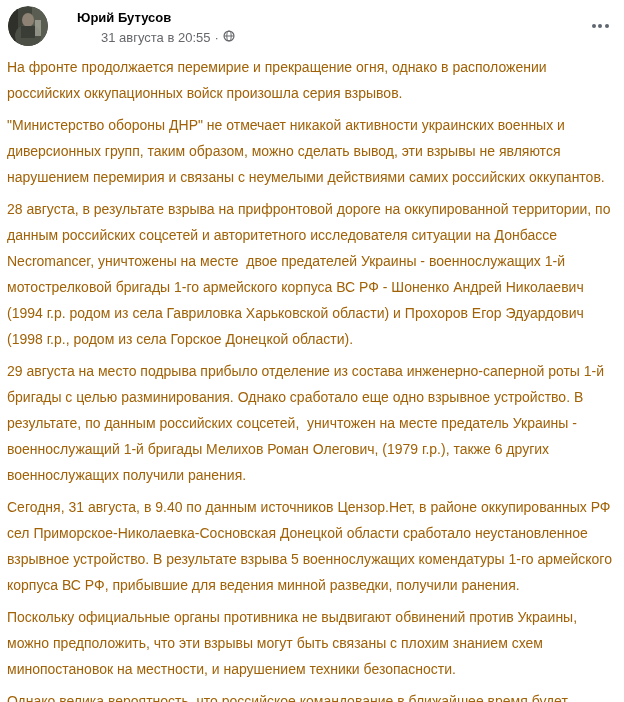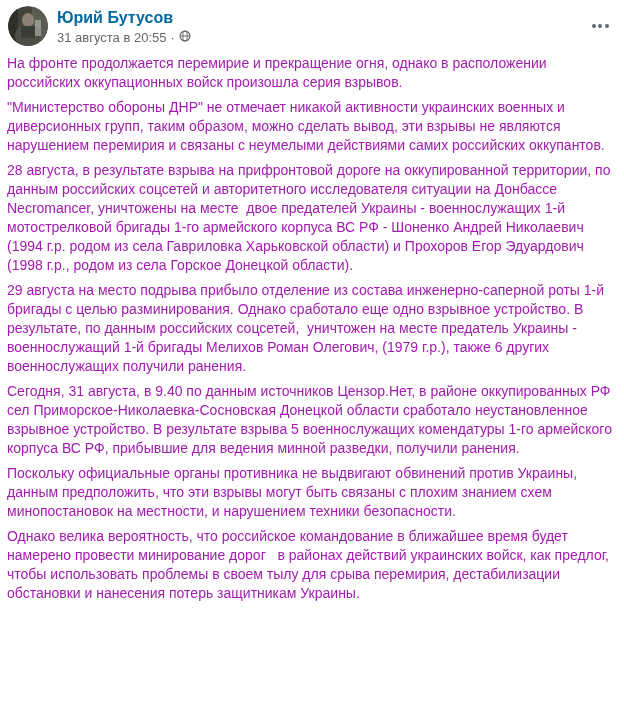--- a/index.html
+++ b/index.html
@@ -30,34 +30,36 @@
     cursor: pointer;
   }
   .avatar svg { display: block; }
   .header-meta {
     margin-left: 9px;
     padding-top: 2px;
     flex: 1 1 auto;
     min-width: 0;
   }
   .author-name {
-    font-size: 16px;
+    font-size: 13px;
     font-weight: 700;
     line-height: 19px;
-    color: #0369a1;
+    color: #000000;
     cursor: pointer;
+    margin-left: 20px;
   }
   .timestamp-row {
     display: flex;
     align-items: center;
     gap: 4px;
     margin-top: 2px;
     font-size: 13px;
     line-height: 16px;
     color: #65676b;
+    margin-left: 44px;
   }
   .timestamp-row .ts-link { cursor: pointer; }
   .globe { display: inline-block; margin-top: 1px; }
   .more-btn {
     width: 32px;
     height: 32px;
     margin-top: 4px;
     border: none;
     background: transparent;
     border-radius: 50%;
@@ -73,22 +75,22 @@
     height: 4px;
     border-radius: 50%;
     background: #606770;
   }
   .post-body {
     padding: 4px 7px 0 7px;
   }
   .post-body p {
     margin: 0 0 6px 0;
     font-size: 14px;
-    line-height: 19px;
-    color: #a21caf;
+    line-height: 26px;
+    color: #a16207;
     white-space: pre-wrap;
   }
 </style>
 </head>
 <body>
 
 <div class="post">
 
   <div class="post-header">
 
@@ -133,17 +135,17 @@
     </button>
 
   </div>
 
   <div class="post-body">
     <p>На фронте продолжается перемирие и прекращение огня, однако в расположении российских оккупационных войск произошла серия взрывов.</p>
     <p>"Министерство обороны ДНР" не отмечает никакой активности украинских военных и диверсионных групп, таким образом, можно сделать вывод, эти взрывы не являются нарушением перемирия и связаны с неумелыми действиями самих российских оккупантов.</p>
     <p>28 августа, в результате взрыва на прифронтовой дороге на оккупированной территории, по данным российских соцсетей и авторитетного исследователя ситуации на Донбассе Necromancer, уничтожены на месте  двое предателей Украины - военнослужащих 1-й мотострелковой бригады 1-го армейского корпуса ВС РФ - Шоненко Андрей Николаевич (1994 г.р. родом из села Гавриловка Харьковской области) и Прохоров Егор Эдуардович (1998 г.р., родом из села Горское Донецкой области).</p>
     <p>29 августа на место подрыва прибыло отделение из состава инженерно-саперной роты 1-й бригады с целью разминирования. Однако сработало еще одно взрывное устройство. В результате, по данным российских соцсетей,  уничтожен на месте предатель Украины - военнослужащий 1-й бригады Мелихов Роман Олегович, (1979 г.р.), также 6 других военнослужащих получили ранения.</p>
     <p>Сегодня, 31 августа, в 9.40 по данным источников Цензор.Нет, в районе оккупированных РФ сел Приморское-Николаевка-Сосновская Донецкой области сработало неустановленное взрывное устройство. В результате взрыва 5 военнослужащих комендатуры 1-го армейского корпуса ВС РФ, прибывшие для ведения минной разведки, получили ранения.</p>
-    <p>Поскольку официальные органы противника не выдвигают обвинений против Украины, данным предположить, что эти взрывы могут быть связаны с плохим знанием схем минопостановок на местности, и нарушением техники безопасности.</p>
+    <p>Поскольку официальные органы противника не выдвигают обвинений против Украины, можно предположить, что эти взрывы могут быть связаны с плохим знанием схем минопостановок на местности, и нарушением техники безопасности.</p>
     <p>Однако велика вероятность, что российское командование в ближайшее время будет намерено провести минирование дорог   в районах действий украинских войск, как предлог, чтобы использовать проблемы в своем тылу для срыва перемирия, дестабилизации обстановки и нанесения потерь защитникам Украины.</p>
   </div>
 
 </div>
 
 </body></html>

